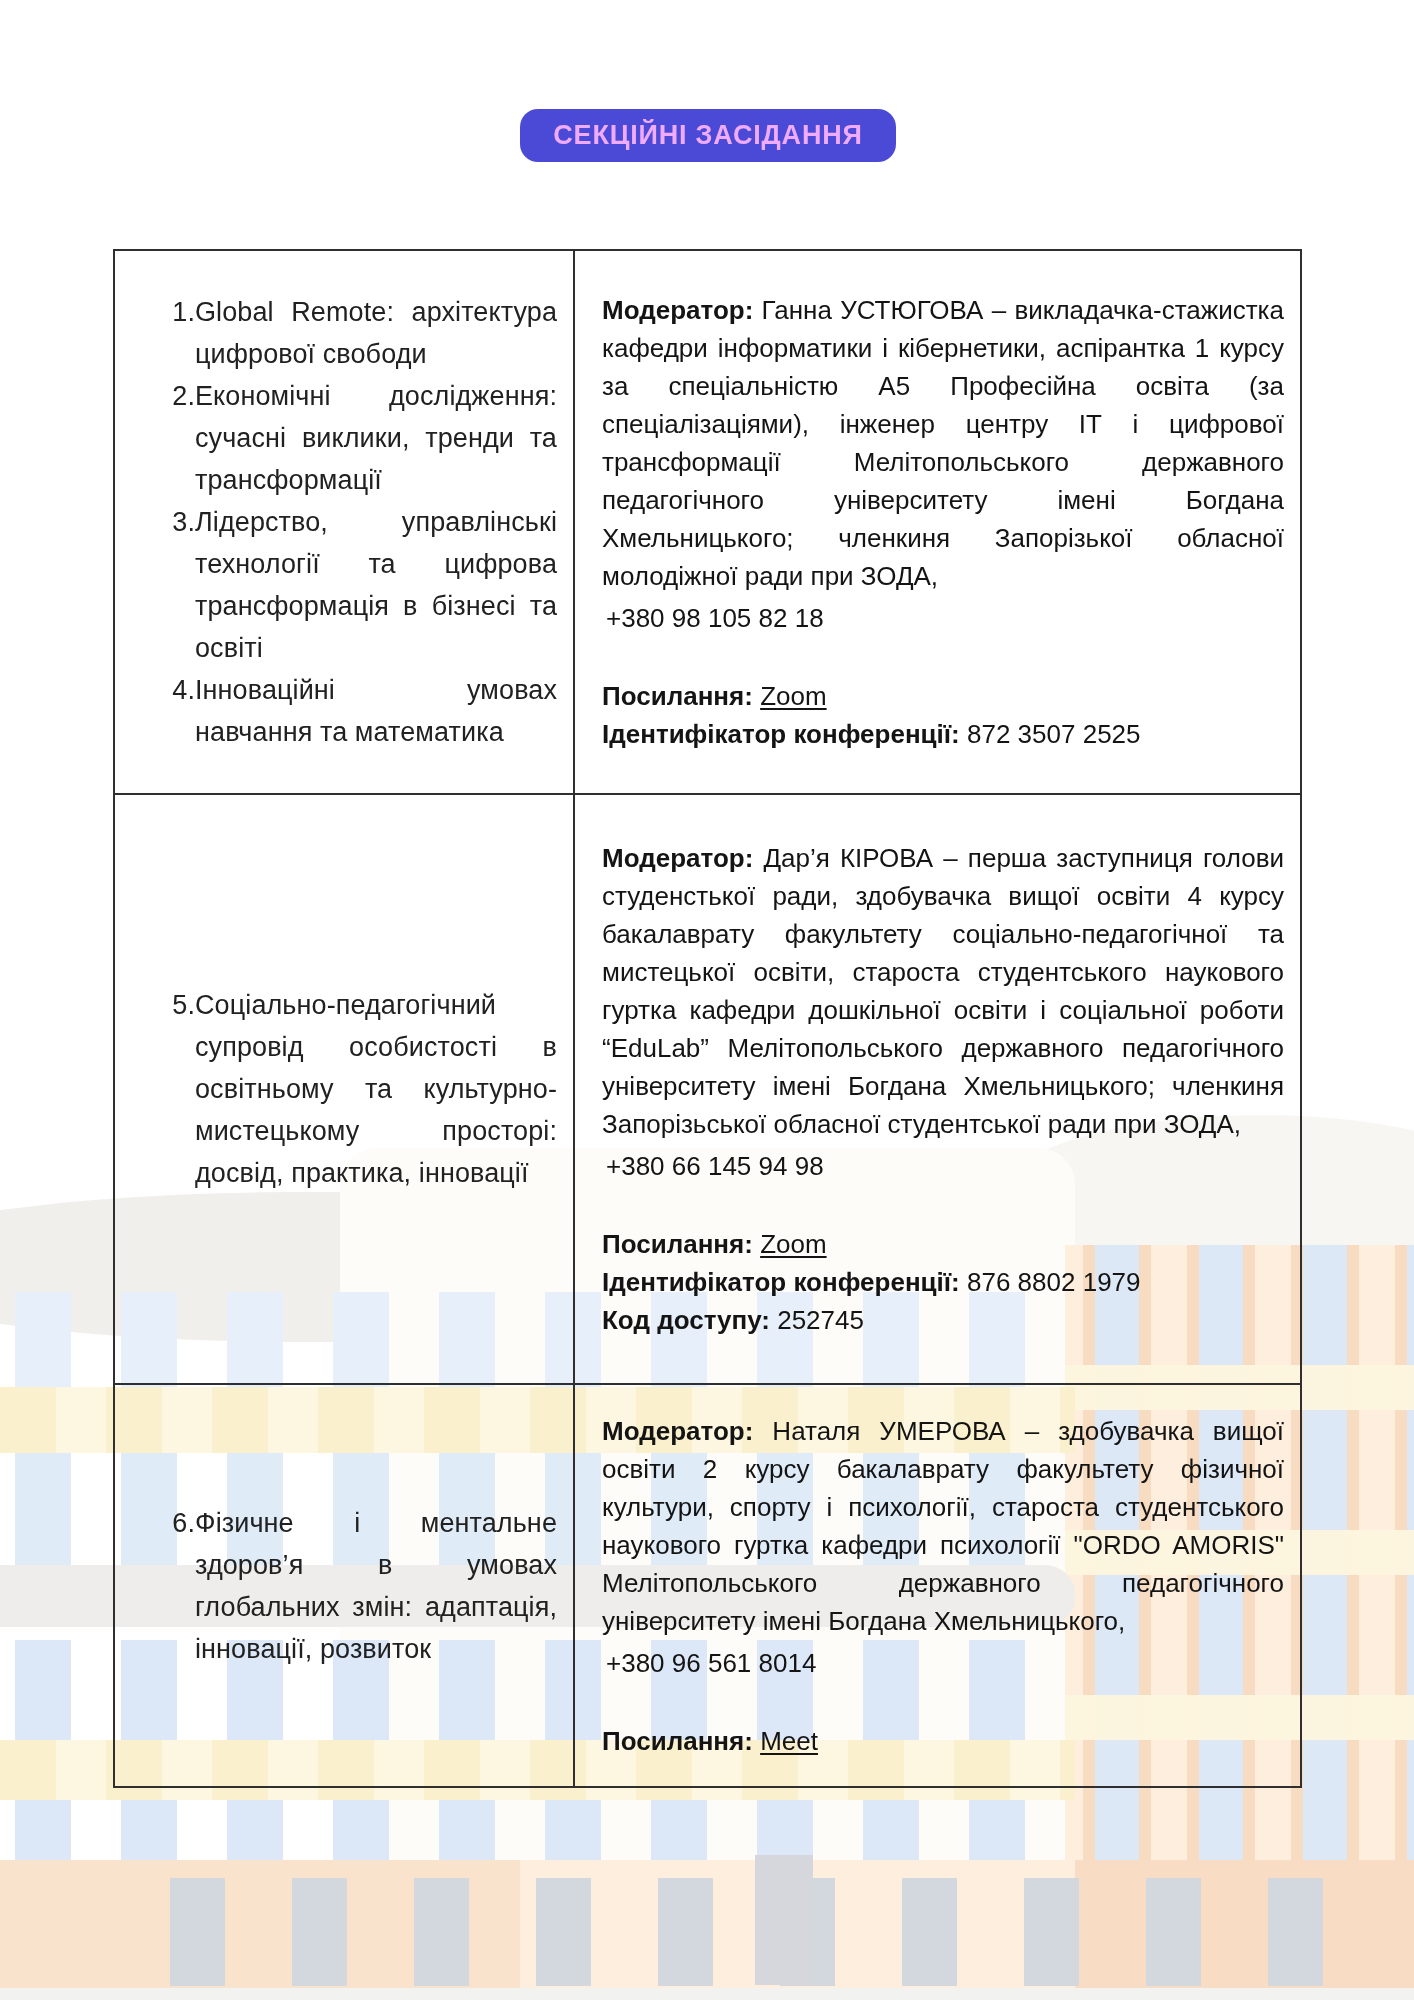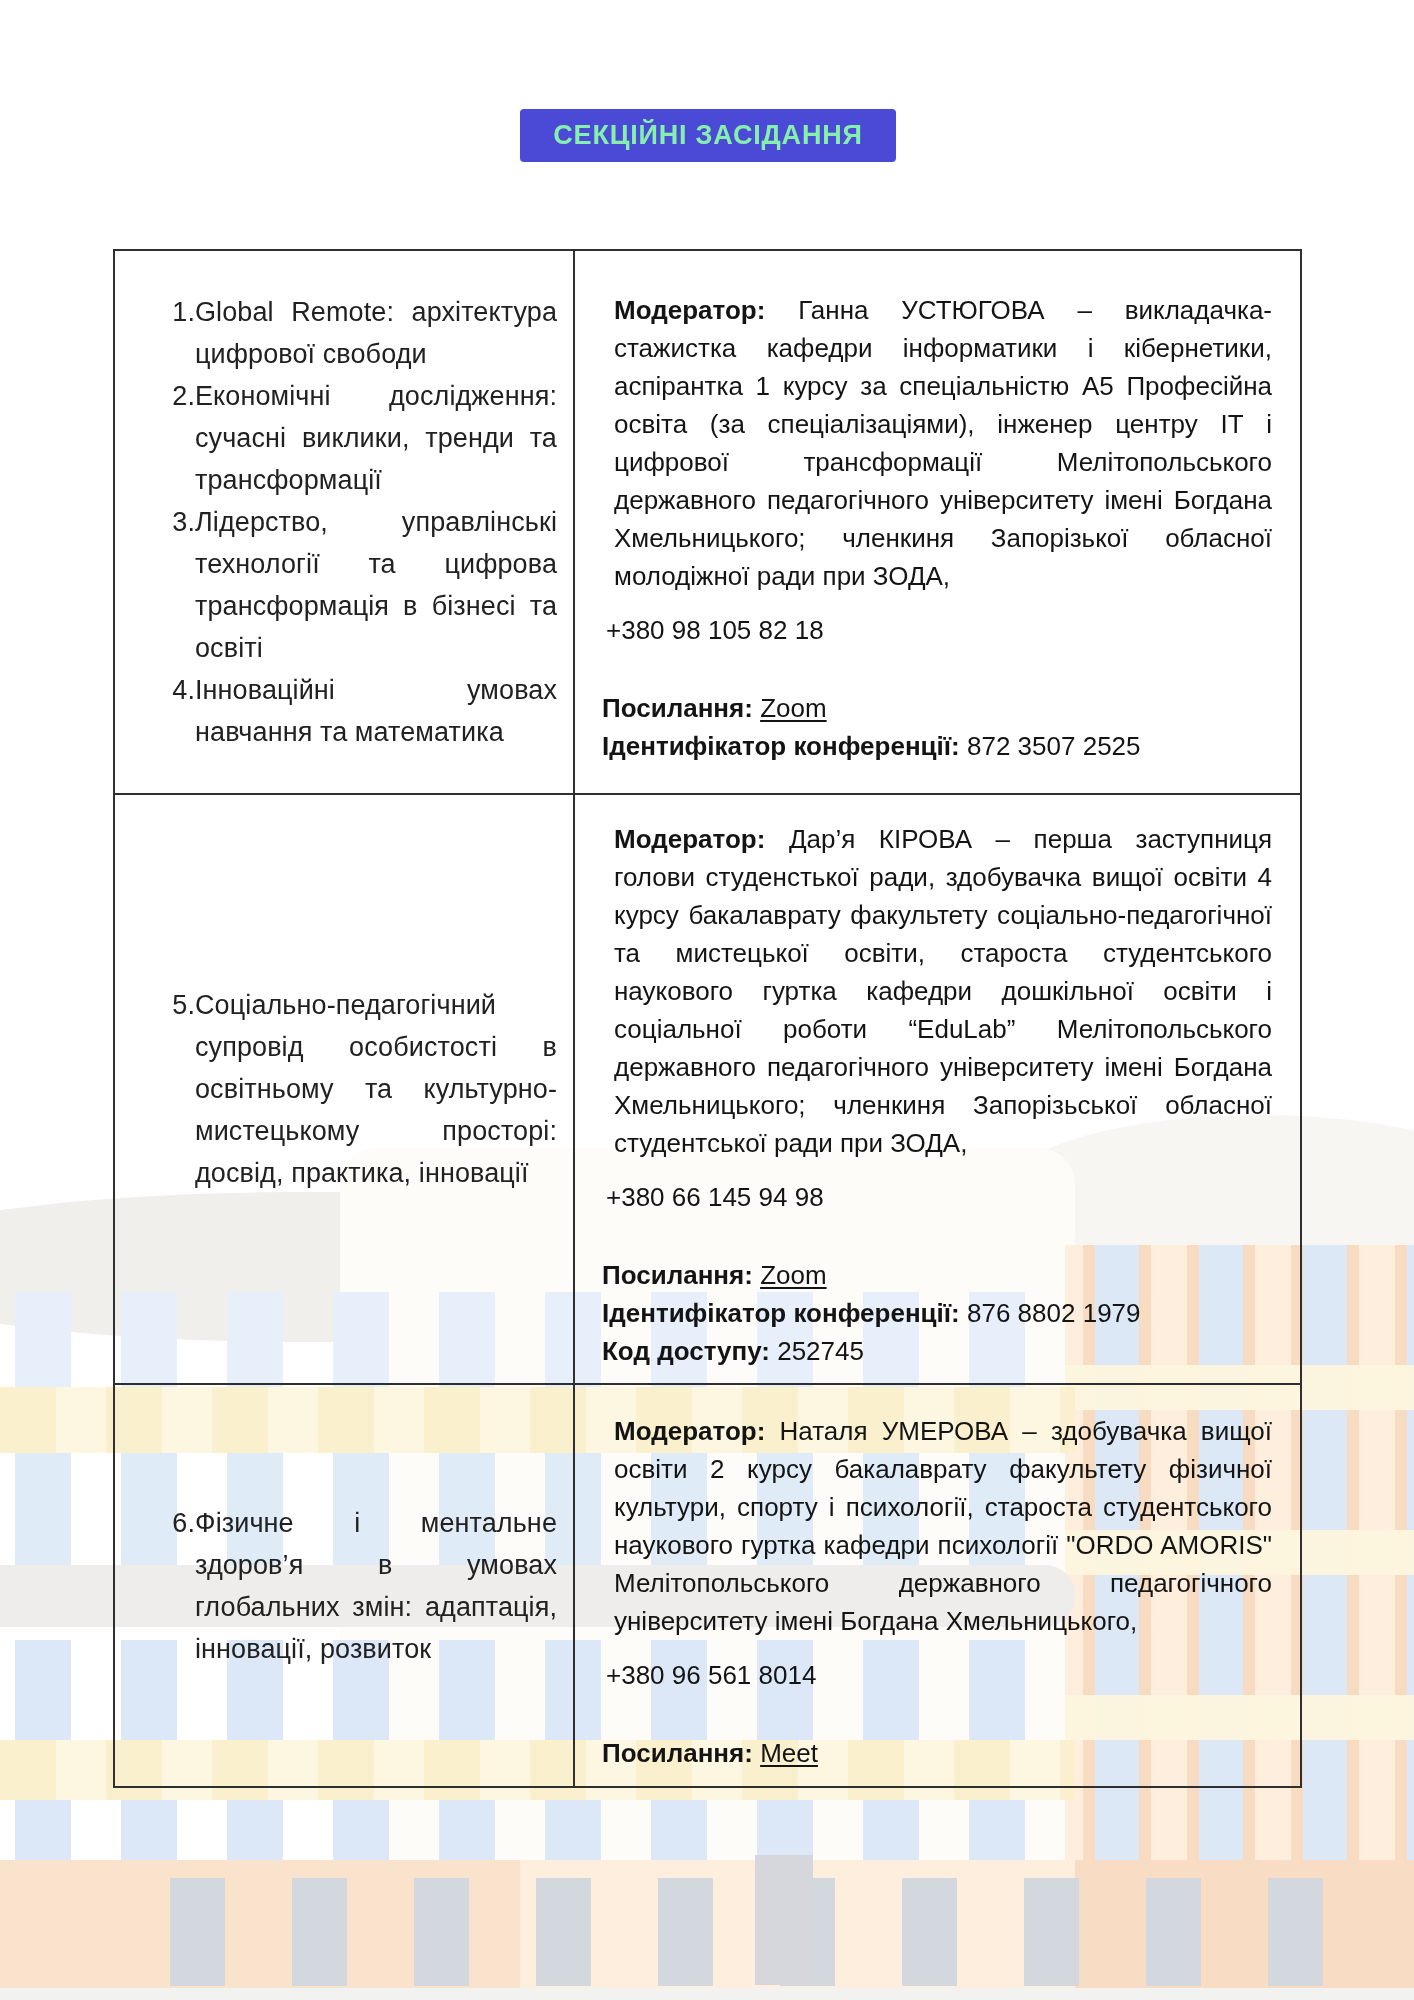--- a/index.html
+++ b/index.html
@@ -32,41 +32,41 @@
   .bg-bottom-band{left:0;top:1860px;width:1414px;height:140px;background:#fae3cc;}
   .bg-bottom-center{left:520px;top:1860px;width:555px;height:140px;background:#fdeedd;}
   .bg-bottom-right{left:1075px;top:1860px;width:339px;height:140px;background:#f8dcc4;}
   .bg-bottom-windows{left:170px;top:1878px;width:1190px;height:108px;
     background-image:repeating-linear-gradient(90deg,#d3d7de 0 55px,transparent 55px 122px);}
   .bg-door{left:755px;top:1855px;width:58px;height:130px;background:#d6d7dc;}
   .bg-bottom-strip{left:0;top:1988px;width:1414px;height:12px;background:#f2f2f0;}
 
   
   .badge{position:absolute;left:520px;top:109px;width:376px;height:53px;z-index:3;
-    background:#4b4ad7;border-radius:4px;display:flex;align-items:center;justify-content:center;
-    color:#86efac;font-weight:700;font-size:27px;letter-spacing:0.8px;}
+    background:#4b4ad7;border-radius:18px;display:flex;align-items:center;justify-content:center;
+    color:#f0abfc;font-weight:700;font-size:27px;letter-spacing:0.8px;}
 
   
   .sections-table{position:absolute;left:113px;top:249px;width:1189px;height:1539px;z-index:2;
     border:2px solid #2f2f2f;display:flex;flex-direction:column;box-sizing:border-box;background:transparent;}
   .trow{display:flex;box-sizing:border-box;}
   .trow + .trow{border-top:2px solid #2f2f2f;}
   .trow1{height:542px;}
   .trow2{height:590px;}
   .trow3{flex:1;}
   .cell-left{width:460px;flex:none;border-right:2px solid #2f2f2f;box-sizing:border-box;
     display:flex;flex-direction:column;justify-content:center;padding:10px 16px 10px 44px;}
   .cell-right{flex:1;box-sizing:border-box;display:flex;flex-direction:column;justify-content:center;
     padding:14px 16px 14px 27px;font-size:26px;line-height:38px;color:#141414;}
 
   .topic{display:flex;color:#212121;font-size:27px;line-height:42px;letter-spacing:0.1px;}
   .tnum{flex:none;width:36px;text-align:right;}
   .ttext{flex:1;text-align:justify;}
 
-  .mod{margin:12px;text-align:justify;}
+  .mod{margin:0;text-align:justify;}
   .mod b,.kv b{font-weight:700;}
   .phone{margin:4px;}
   .links{margin-top:36px;}
   .kv{margin:0;}
   .link{text-decoration:underline;text-underline-offset:3px;color:inherit;cursor:pointer;}
 </style>
 </head>
 <body>
 
 <div class="page">

